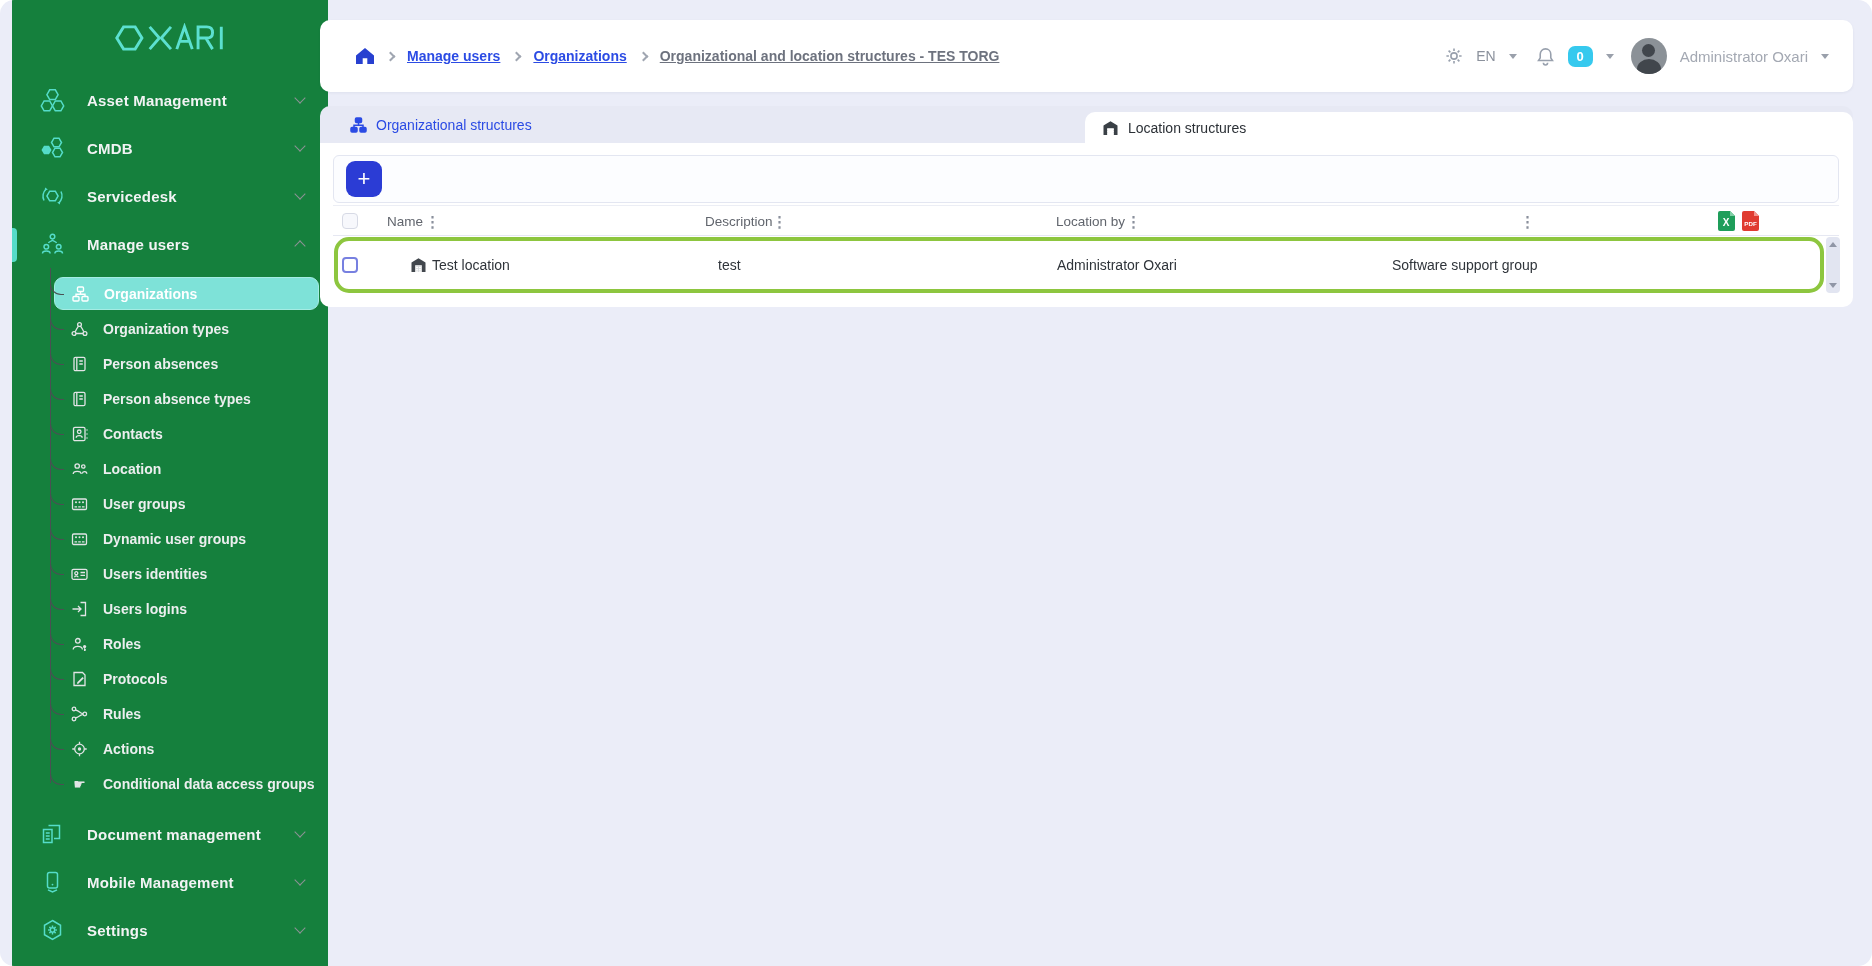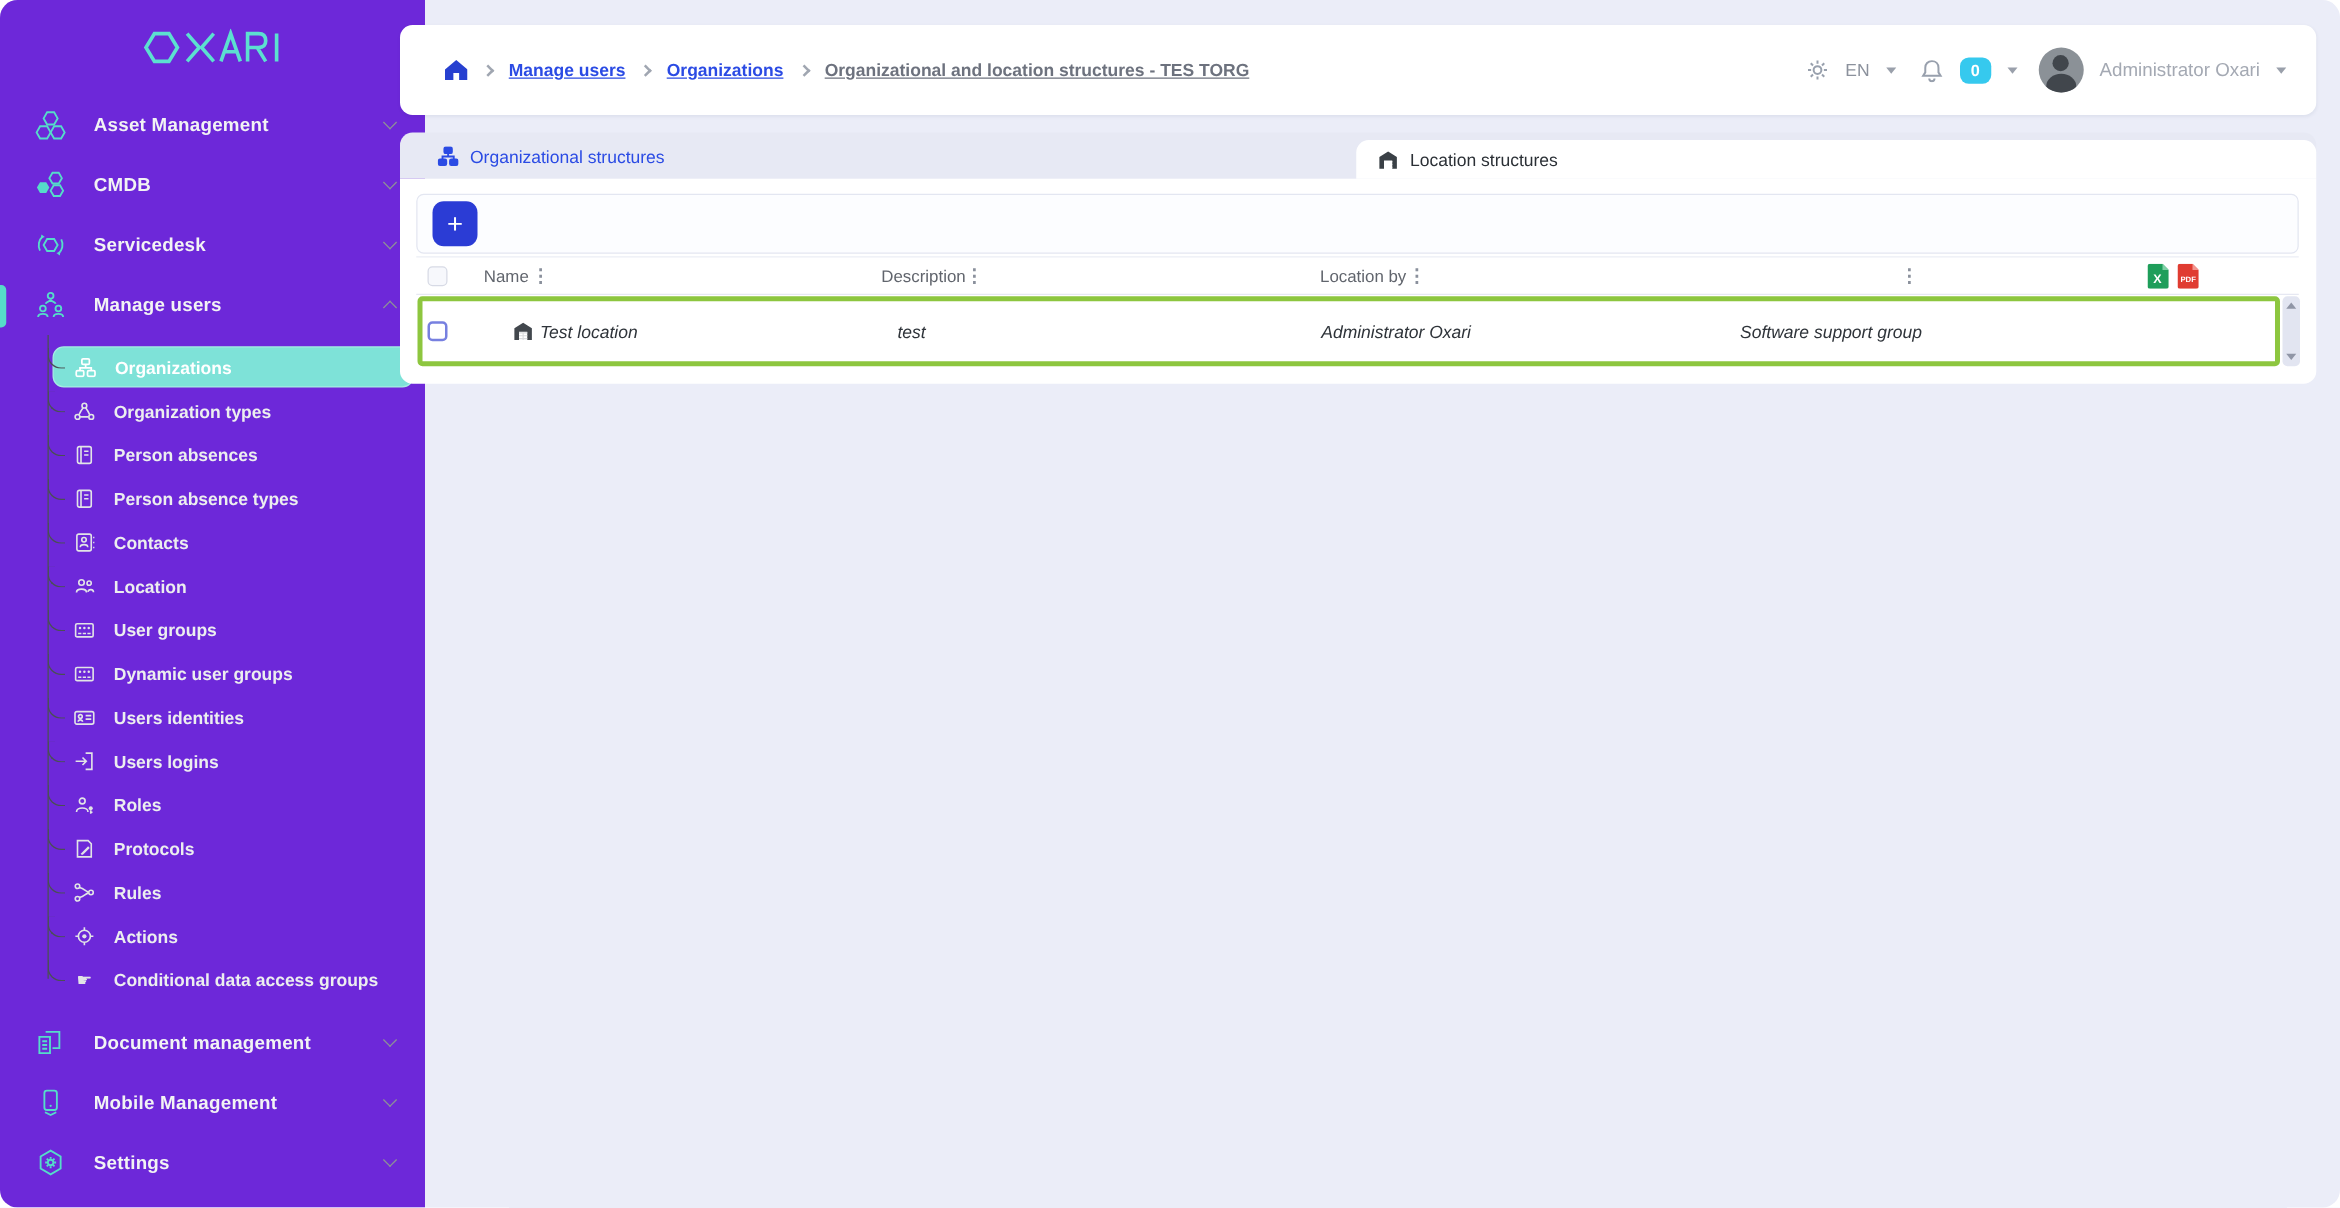--- a/index.html
+++ b/index.html
@@ -1,20 +1,20 @@
 <!DOCTYPE html>
 <html><head>
 <meta charset="utf-8">
 <style>
   * { margin:0; padding:0; box-sizing:border-box; }
   html,body { width:1872px; height:966px; background:#fff; font-family:"Liberation Sans", sans-serif; }
   .screen { position:absolute; inset:0; background:#ebedf8; border-radius:14px; overflow:hidden; }
 
   
-  .sidebar { position:absolute; left:0; top:0; width:340px; height:966px; background:#6d28d9; color:#e9eaeb; overflow:hidden; }
+  .sidebar { position:absolute; left:12px; top:0; width:316px; height:966px; background:#15803d; color:#e9eaeb; overflow:hidden; }
   .logo-wrap { height:76px; display:flex; align-items:center; justify-content:center; }
   .sr-only { position:absolute; width:1px; height:1px; overflow:hidden; clip:rect(0 0 0 0); }
   .side-item { display:flex; align-items:center; height:48px; padding:0 24px 0 28px; cursor:pointer; position:relative; }
   .side-item .t-ico { width:27px; height:24px; margin-right:20px; flex:0 0 auto; }
   .side-item .lbl { flex:1; font-size:15px; font-weight:700; letter-spacing:.2px; color:#f2f3f4; }
   .chev { width:8px; height:8px; border-right:1.6px solid #8d9296; border-bottom:1.6px solid #8d9296; transform:rotate(45deg); margin-top:-4px; }
   .chev.up { transform:rotate(-135deg); margin-top:4px; }
   .active-bar { position:absolute; left:0; top:228px; width:5px; height:34px; background:#56dcc9; border-radius:0 4px 4px 0; }
 
   .submenu { position:relative; padding:8px 0 9px 0; }
@@ -50,21 +50,21 @@
 
   .content-card { position:absolute; left:320px; top:143px; width:1533px; height:164px; background:#fff; border-radius:0 0 10px 10px; }
   .toolbar { position:absolute; left:13px; top:12px; width:1506px; height:48px; background:#fcfdff; border:1px solid #e3e6f1; border-radius:6px; }
   .add-btn { position:absolute; left:12px; top:5px; width:36px; height:36px; background:#2b3cd5; border:none; border-radius:9px; color:#fff; font-size:22px; line-height:1; display:flex; align-items:center; justify-content:center; cursor:pointer; font-family:"Liberation Sans",sans-serif; }
 
   .thead { position:absolute; left:13px; top:62px; width:1506px; height:31px; border-top:1px solid #eceef5; border-bottom:1px solid #e6e8f2; }
   .th-lbl { position:absolute; top:50%; transform:translateY(-50%); font-size:13.5px; color:#61656d; }
   .dots { position:absolute; top:50%; transform:translateY(-50%); font-size:15px; font-weight:700; color:#8a909c; cursor:pointer; line-height:1; }
   .cbx { position:absolute; top:50%; transform:translateY(-50%); width:16px; height:16px; border:1.5px solid #d7dae5; border-radius:4px; background:#f7f8fc; cursor:pointer; }
 
-  .grow { position:absolute; left:14px; top:94px; width:1490px; height:56px; background:#fff; border:4px solid #8dc63f; border-radius:4px; cursor:pointer;font-style:italic; }
+  .grow { position:absolute; left:14px; top:94px; width:1490px; height:56px; background:#fff; border:4px solid #8dc63f; border-radius:15px; cursor:pointer; }
   .cell { position:absolute; top:50%; transform:translateY(-50%); font-size:14px; color:#2f343a; white-space:nowrap; }
   .row-cbx { position:absolute; left:4px; top:50%; transform:translateY(-50%); width:16px; height:16px; border:2px solid #7780e0; border-radius:4px; background:#fff; cursor:pointer; }
   .row-ico { position:absolute; left:72px; top:50%; transform:translateY(-50%); }
 
   .vscroll { position:absolute; left:1506px; top:94px; width:14px; height:56px; background:#e2e5f1; border-radius:4px; }
   .vs-arrow { position:absolute; left:50%; transform:translateX(-50%); width:0; height:0; border-left:4px solid transparent; border-right:4px solid transparent; cursor:pointer; }
   .vs-up { top:5px; border-bottom:5px solid #9096a6; }
   .vs-dn { bottom:5px; border-top:5px solid #9096a6; }
 
   .exp-ico { position:absolute; top:50%; transform:translateY(-50%); cursor:pointer; }

